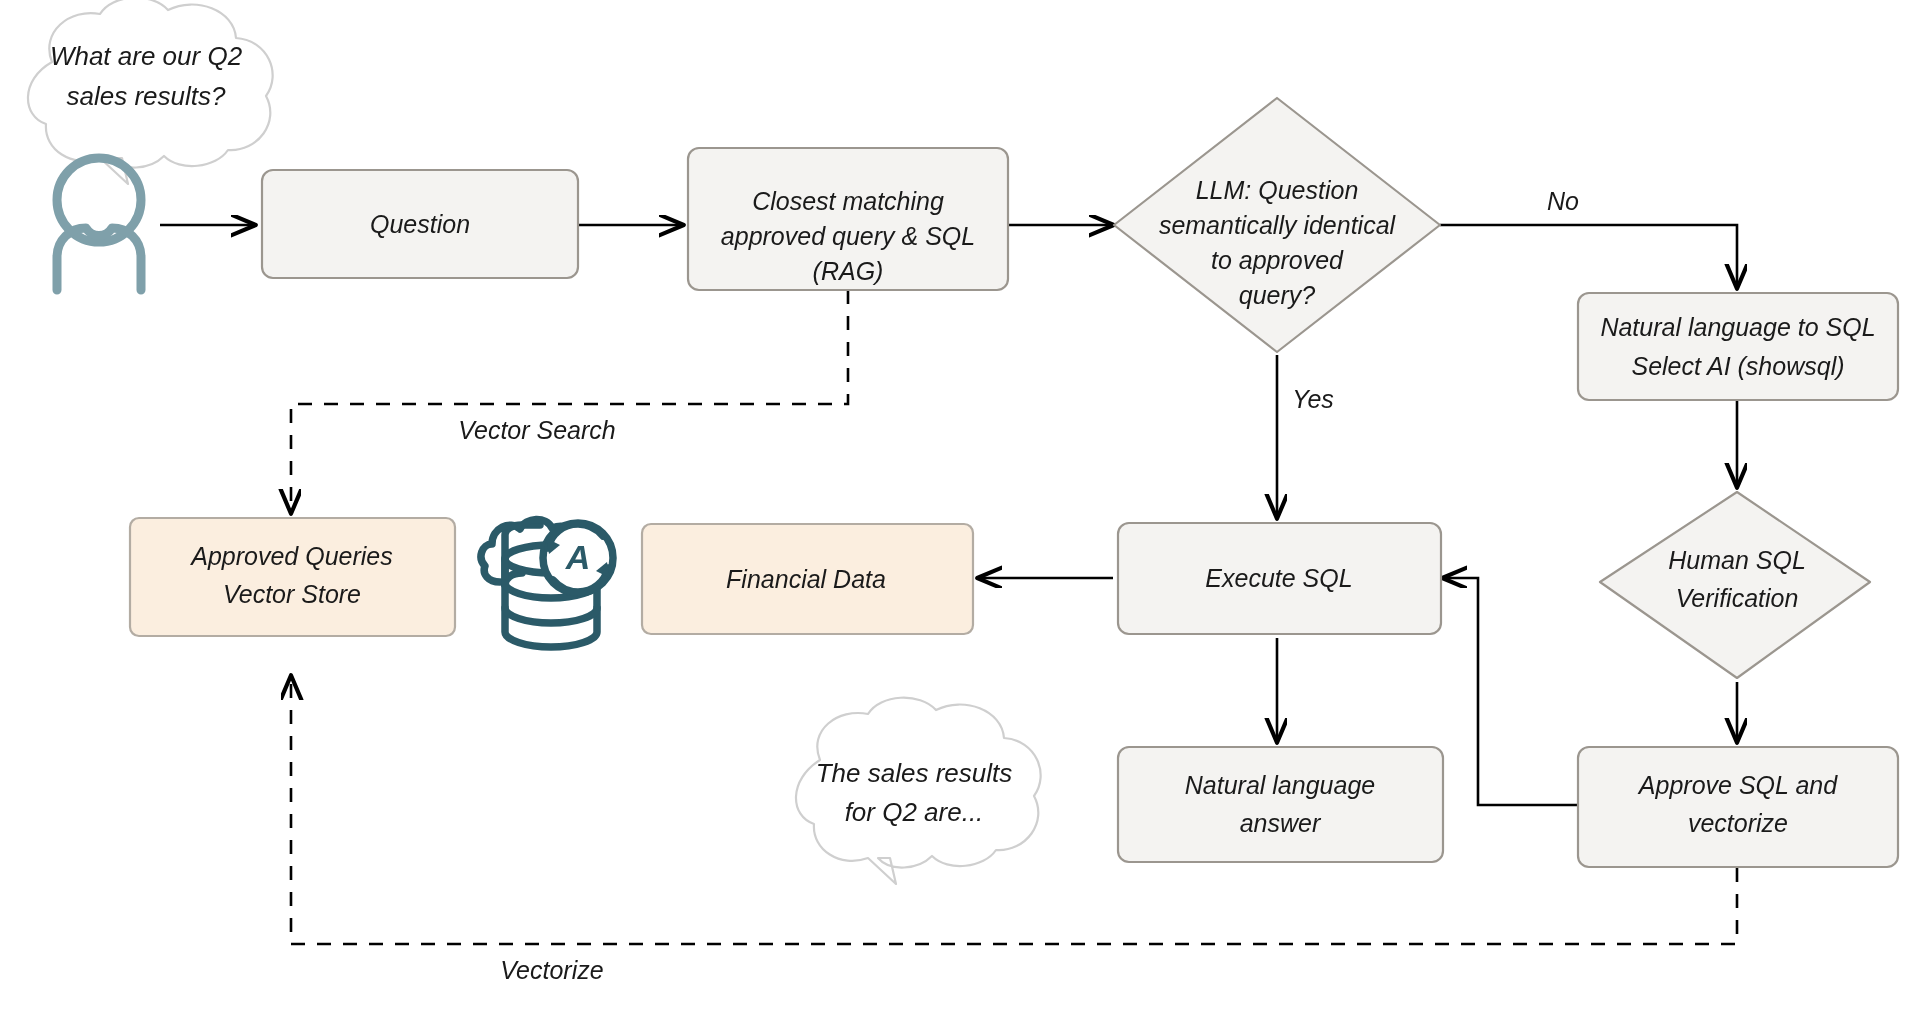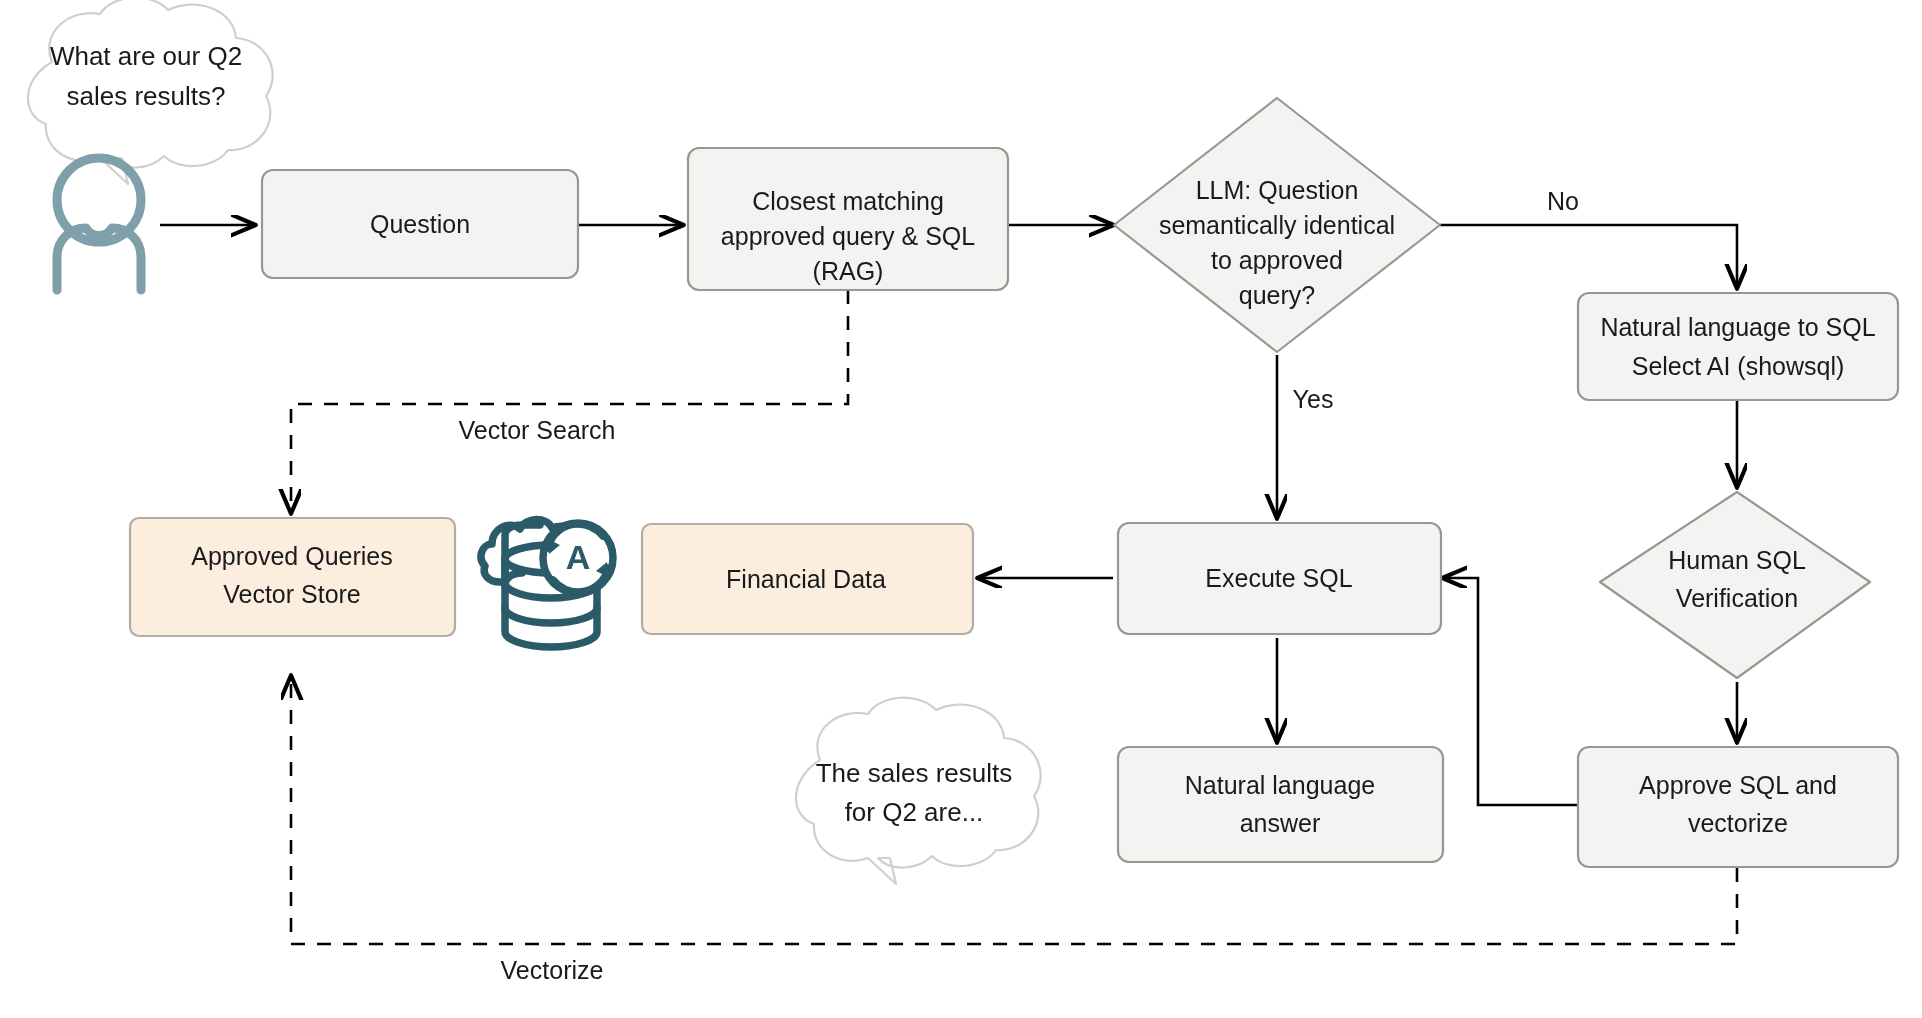--- a/index.html
+++ b/index.html
@@ -6,20 +6,21 @@
     margin: 0;
     padding: 0;
     background: #ffffff;
   }
   #canvas {
     position: relative;
     width: 1776px;
     height: 1018px;
     background: #ffffff;
     font-family: "Liberation Sans", sans-serif;
+    font-style: italic;
   }
   svg.layer {
     position: absolute;
     top: 0;
     left: 0;
     width: 1922px;
     height: 1018px;
   }
   .node-text {
     font-family: "Liberation Sans", sans-serif;

